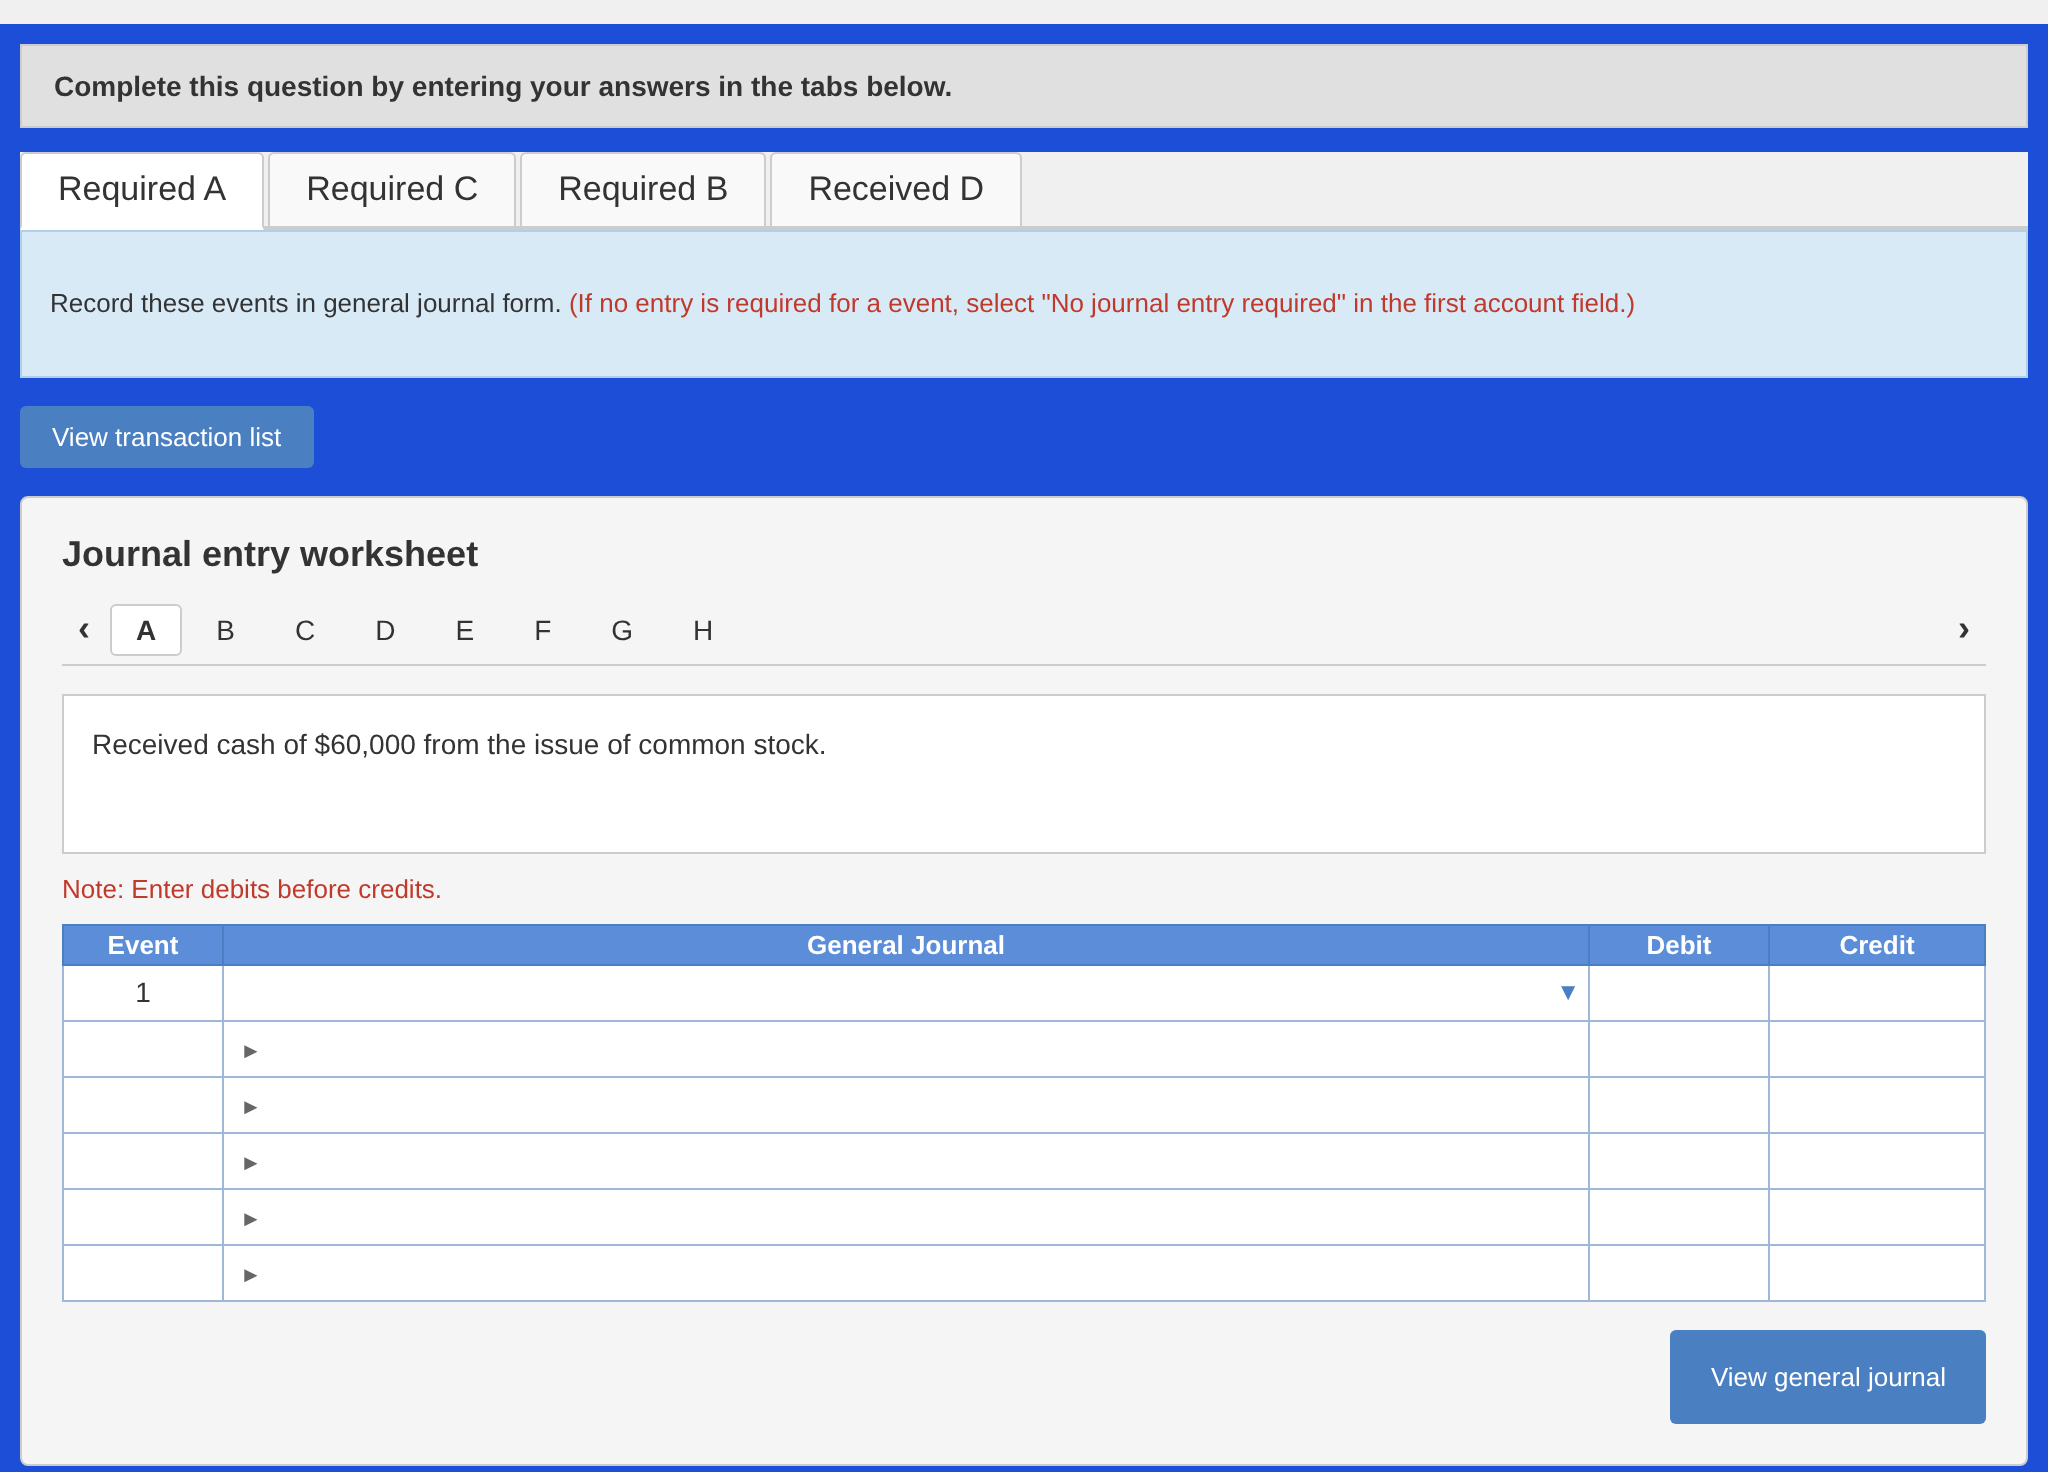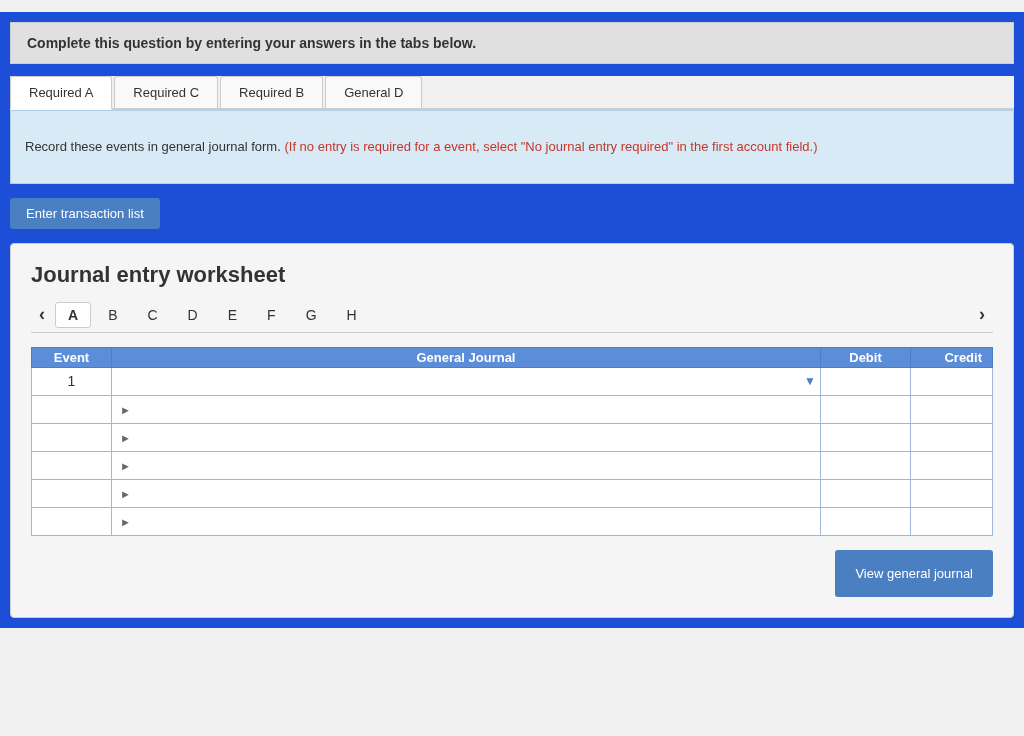--- a/index.html
+++ b/index.html
@@ -35,21 +35,21 @@
       border-bottom: 2px solid #ccc;
       margin-bottom: 0;
     }
 
     .tab {
       padding: 8px 18px;
       border: 1px solid #ccc;
       border-bottom: none;
       background: #f9f9f9;
       cursor: pointer;
-      font-size: 13px;
+      font-size: 17px;
       margin-right: 2px;
       border-radius: 3px 3px 0 0;
     }
 
     .tab.active {
       background: #fff;
       border-bottom: 2px solid #fff;
       font-weight: normal;
       margin-bottom: -2px;
       position: relative;
@@ -81,21 +81,21 @@
     }
 
     .worksheet-container {
       background: #f5f5f5;
       border: 1px solid #ccc;
       border-radius: 4px;
       padding: 18px 20px 20px 20px;
     }
 
     .worksheet-title {
-      font-size: 22px;
+      font-size: 18px;
       font-weight: bold;
       margin-bottom: 14px;
     }
 
     .nav-tabs-row {
       display: flex;
       align-items: center;
       margin-bottom: 14px;
       border-bottom: 1px solid #ccc;
       padding-bottom: 4px;
@@ -163,22 +163,21 @@
 
     .journal-table thead tr th.th-journal {
       text-align: center;
     }
 
     .journal-table thead tr th.th-debit {
       width: 90px;
     }
 
     .journal-table thead tr th.th-credit {
-      width: 82px;
-      text-align: right;
+      width: 108px;
     }
 
     .journal-table tbody tr td {
       border: 1px solid #a0b8d8;
       padding: 5px 8px;
       background: #fff;
       height: 28px;
     }
 
     .journal-table tbody tr td.td-event {
@@ -254,50 +253,52 @@
   
   <div class="instruction-banner">
     <strong>Complete this question by entering your answers in the tabs below.</strong>
   </div>
 
   
   <div class="tabs-bar">
     <div class="tab active">Required A</div>
     <div class="tab">Required C</div>
     <div class="tab">Required B</div>
-    <div class="tab">General D</div>
+    <div class="tab">Received D</div>
   </div>
 
   
   <div class="info-box">
     <span>Record these events in general journal form.</span>
     <span class="highlight"> (If no entry is required for a event, select "No journal entry required" in the first account field.)</span>
   </div>
 
   
-  <button class="btn-view-transactions">Enter transaction list</button>
+  <button class="btn-view-transactions">View transaction list</button>
 
   
   <div class="worksheet-container">
     <div class="worksheet-title">Journal entry worksheet</div>
 
     <div class="nav-tabs-row">
       <button class="nav-arrow">‹</button>
       <div class="nav-tab active">A</div>
       <div class="nav-tab">B</div>
       <div class="nav-tab">C</div>
       <div class="nav-tab">D</div>
       <div class="nav-tab">E</div>
       <div class="nav-tab">F</div>
       <div class="nav-tab">G</div>
       <div class="nav-tab">H</div>
       <button class="nav-arrow" style="margin-left:auto;">›</button>
     </div>
 
-
+    <div class="event-description-box">Received cash of $60,000 from the issue of common stock.</div>
+
+    <div class="note-text">Note: Enter debits before credits.</div>
 
     <table class="journal-table">
       <thead>
         <tr>
           <th class="th-event">Event</th>
           <th class="th-journal">General Journal</th>
           <th class="th-debit">Debit</th>
           <th class="th-credit">Credit</th>
         </tr>
       </thead>

